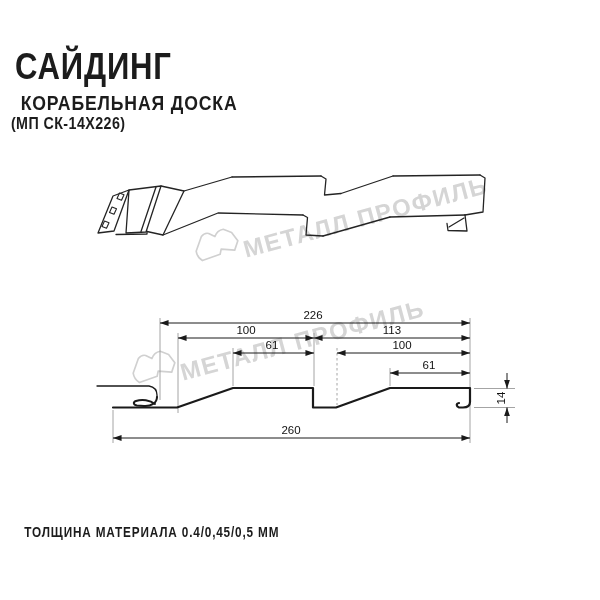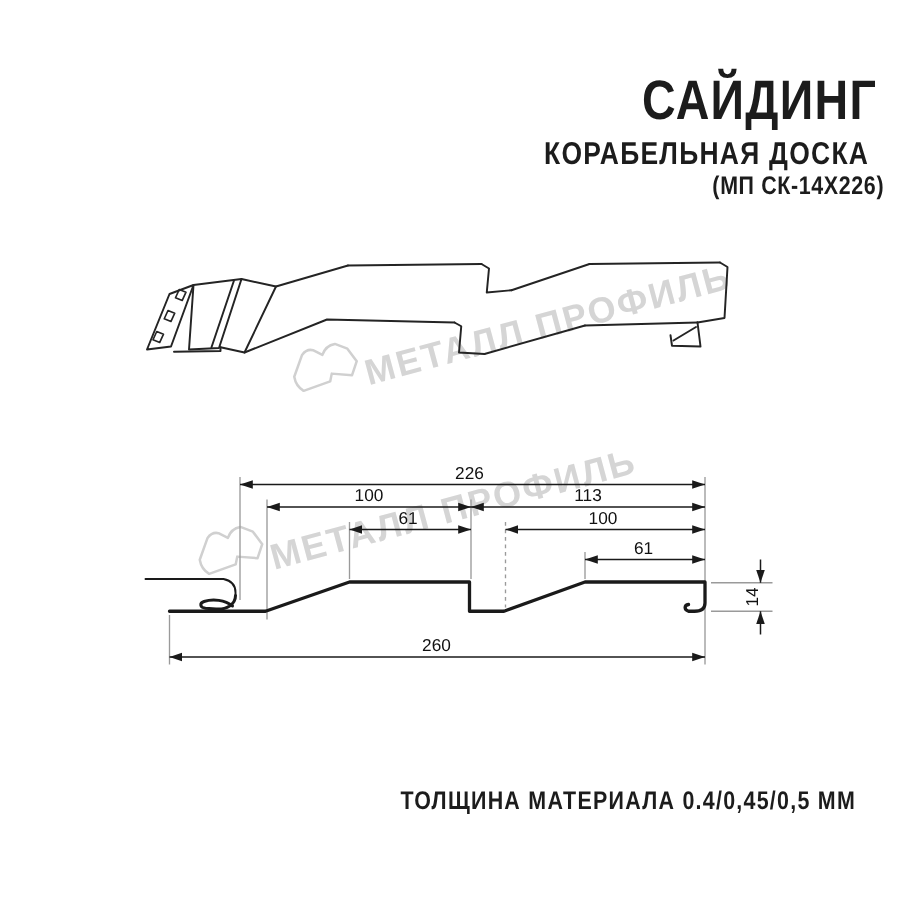--- a/index.html
+++ b/index.html
@@ -1,24 +1,24 @@
 <!DOCTYPE html>
 <html><head>
 <meta charset="utf-8">
 <style>
   html,body{margin:0;padding:0;background:#fff;}
   .page{position:relative;width:600px;height:600px;background:#ffffff;overflow:hidden;
         font-family:"Liberation Sans", sans-serif;color:#1c1c1c;}
   .abs{position:absolute;}
-  .center{left:0;width:600px;text-align:right;}
+  .center{left:0;width:600px;text-align:left;}
   .squeeze{display:inline-block;transform:scaleX(0.84);transform-origin:50% 50%;white-space:nowrap;}
   .title{top:46px;font-size:37px;font-weight:800;letter-spacing:1px;}
   .subtitle{top:91px;font-size:21px;font-weight:700;letter-spacing:1px;}
   .prodcode{top:114px;font-size:17px;font-weight:700;letter-spacing:.5px;}
-  .footer{top:524px;font-size:17px;font-weight:700;letter-spacing:1px;}
+  .footer{top:524px;font-size:14px;font-weight:700;letter-spacing:1px;}
   .wm-text{position:absolute;white-space:nowrap;font-size:24px;font-weight:700;
            letter-spacing:1.5px;color:#d5d5d5;transform:rotate(-15deg);
            transform-origin:0 50%;z-index:1;user-select:none;}
   .wm-logo{position:absolute;z-index:1;}
   .drawing{z-index:2;}
   svg{display:block;}
 </style>
 </head>
 <body>
 

